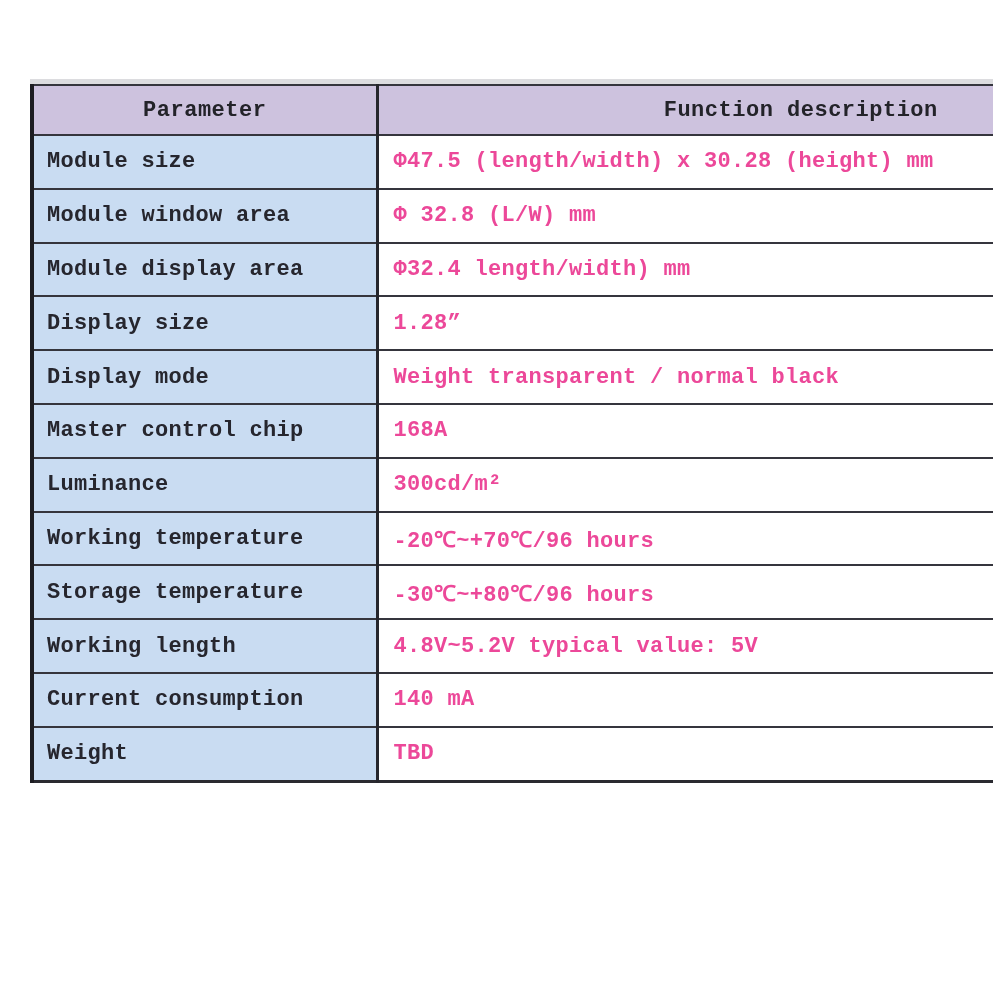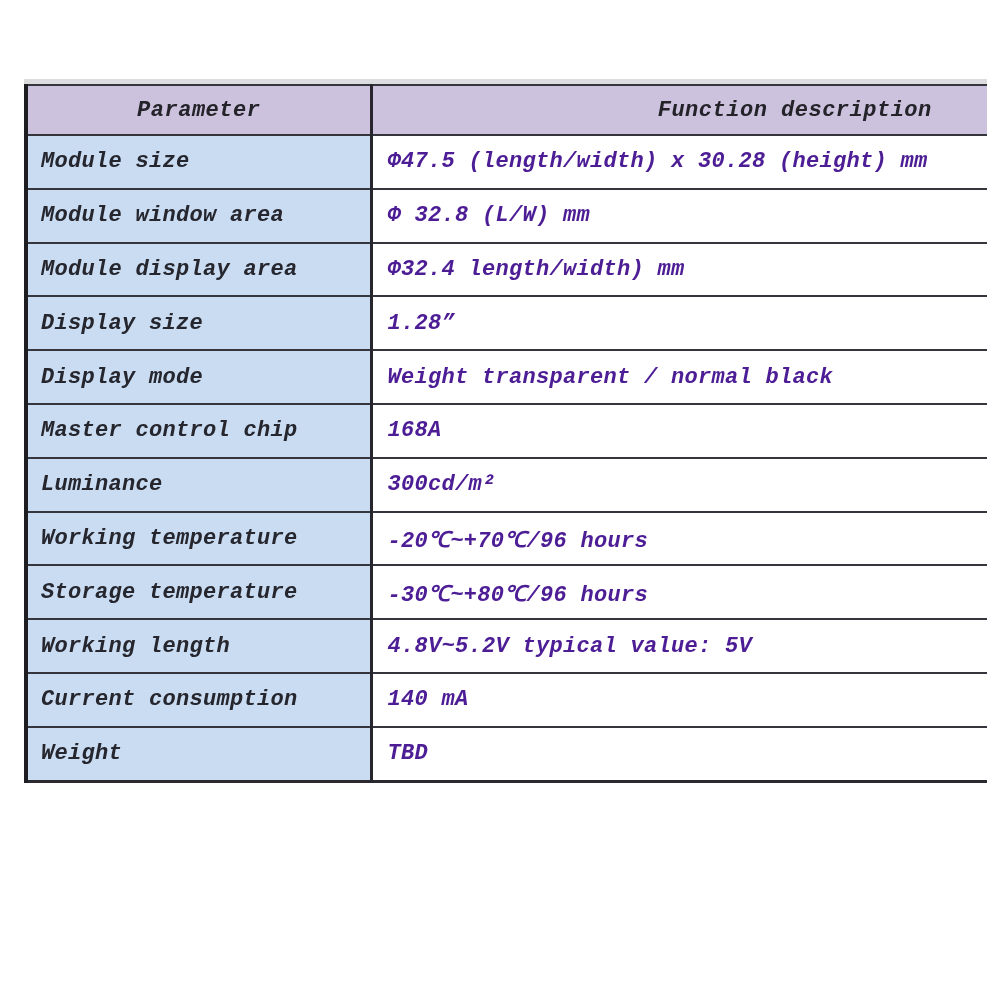--- a/index.html
+++ b/index.html
@@ -12,24 +12,23 @@
     overflow: hidden;
   }
   .page {
     position: relative;
     width: 1000px;
     height: 1000px;
     background: #ffffff;
   }
   .table-wrap {
     position: absolute;
-    left: 24px;
+    left: 30px;
     top: 79px;
     width: 963px;
-    font-style: italic;
   }
   .top-strip {
     width: 963px;
     height: 5px;
     background: #dcdcdf;
   }
   table.spec {
     border-collapse: collapse;
     table-layout: fixed;
     width: 963px;
@@ -67,21 +66,21 @@
     font-weight: 700;
     letter-spacing: 0.3px;
   }
   tbody td.param {
     background: #c9dcf2;
     color: #26262e;
     padding-left: 13px;
   }
   tbody td.desc {
     background: #ffffff;
-    color: #4c1d95;
+    color: #ec4899;
     padding-left: 15px;
     margin-top: 20px;
   }
 </style>
 </head>
 <body>
 
 <div class="page">
   <div class="table-wrap">
     <div class="top-strip"></div>

